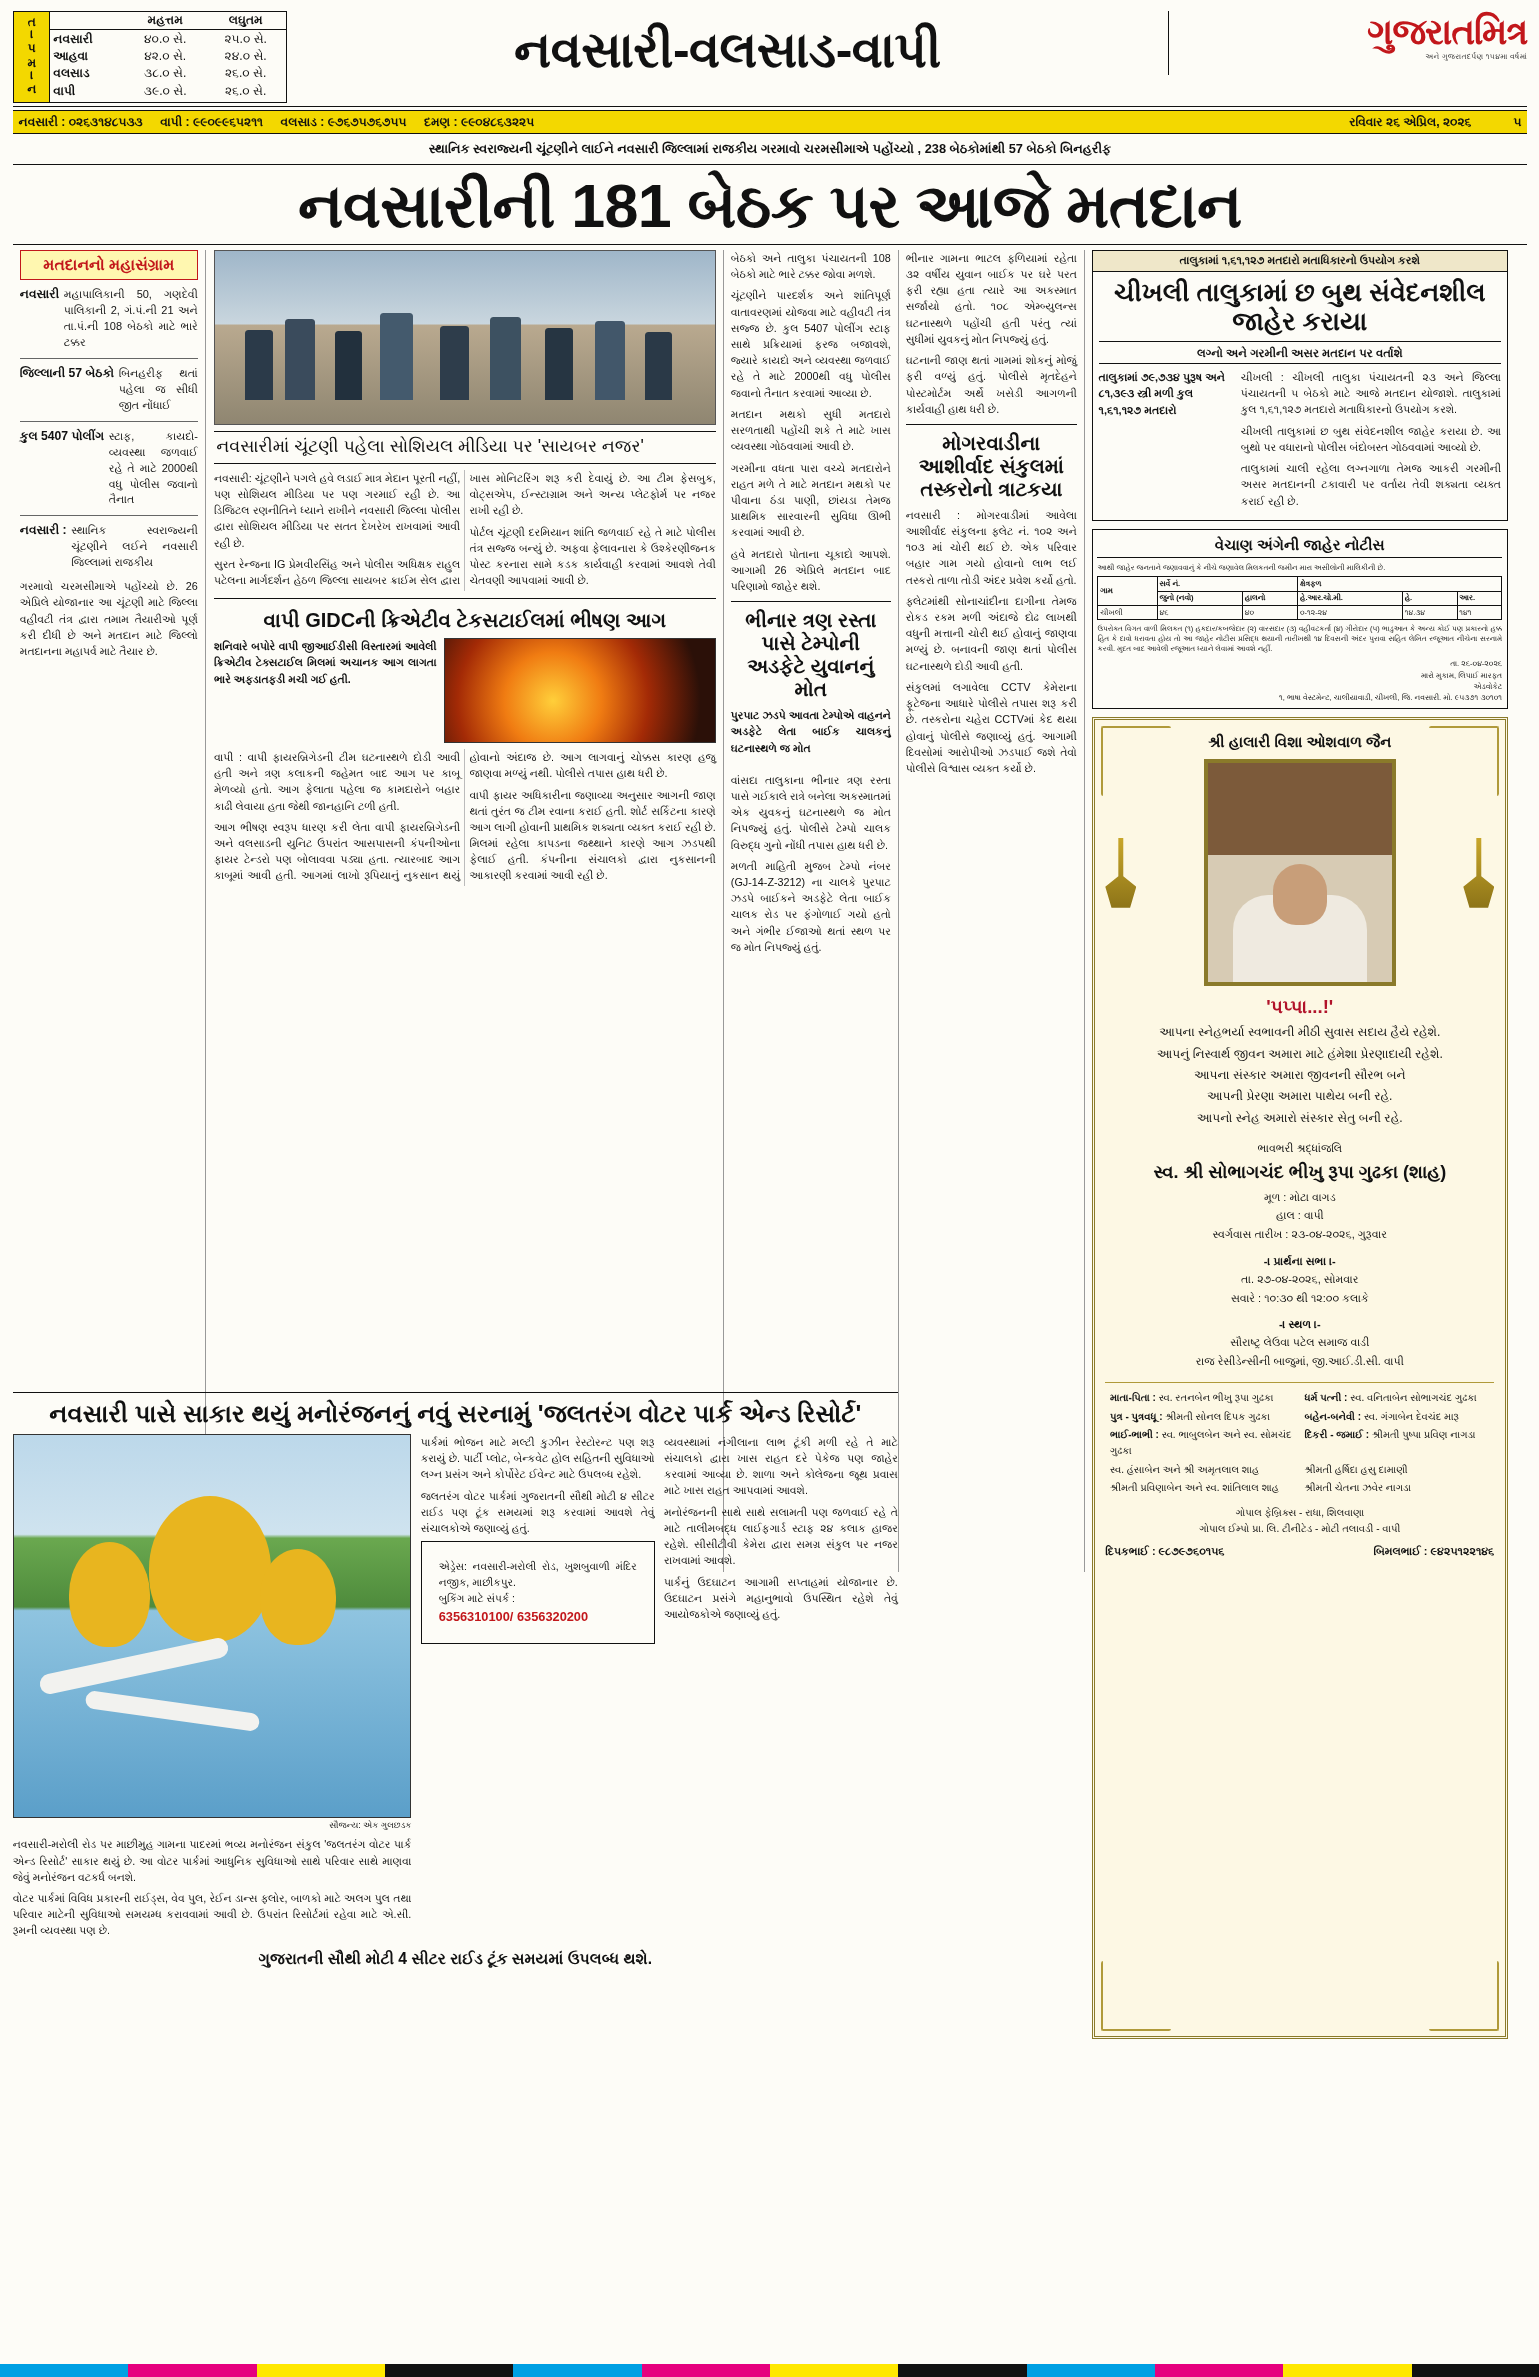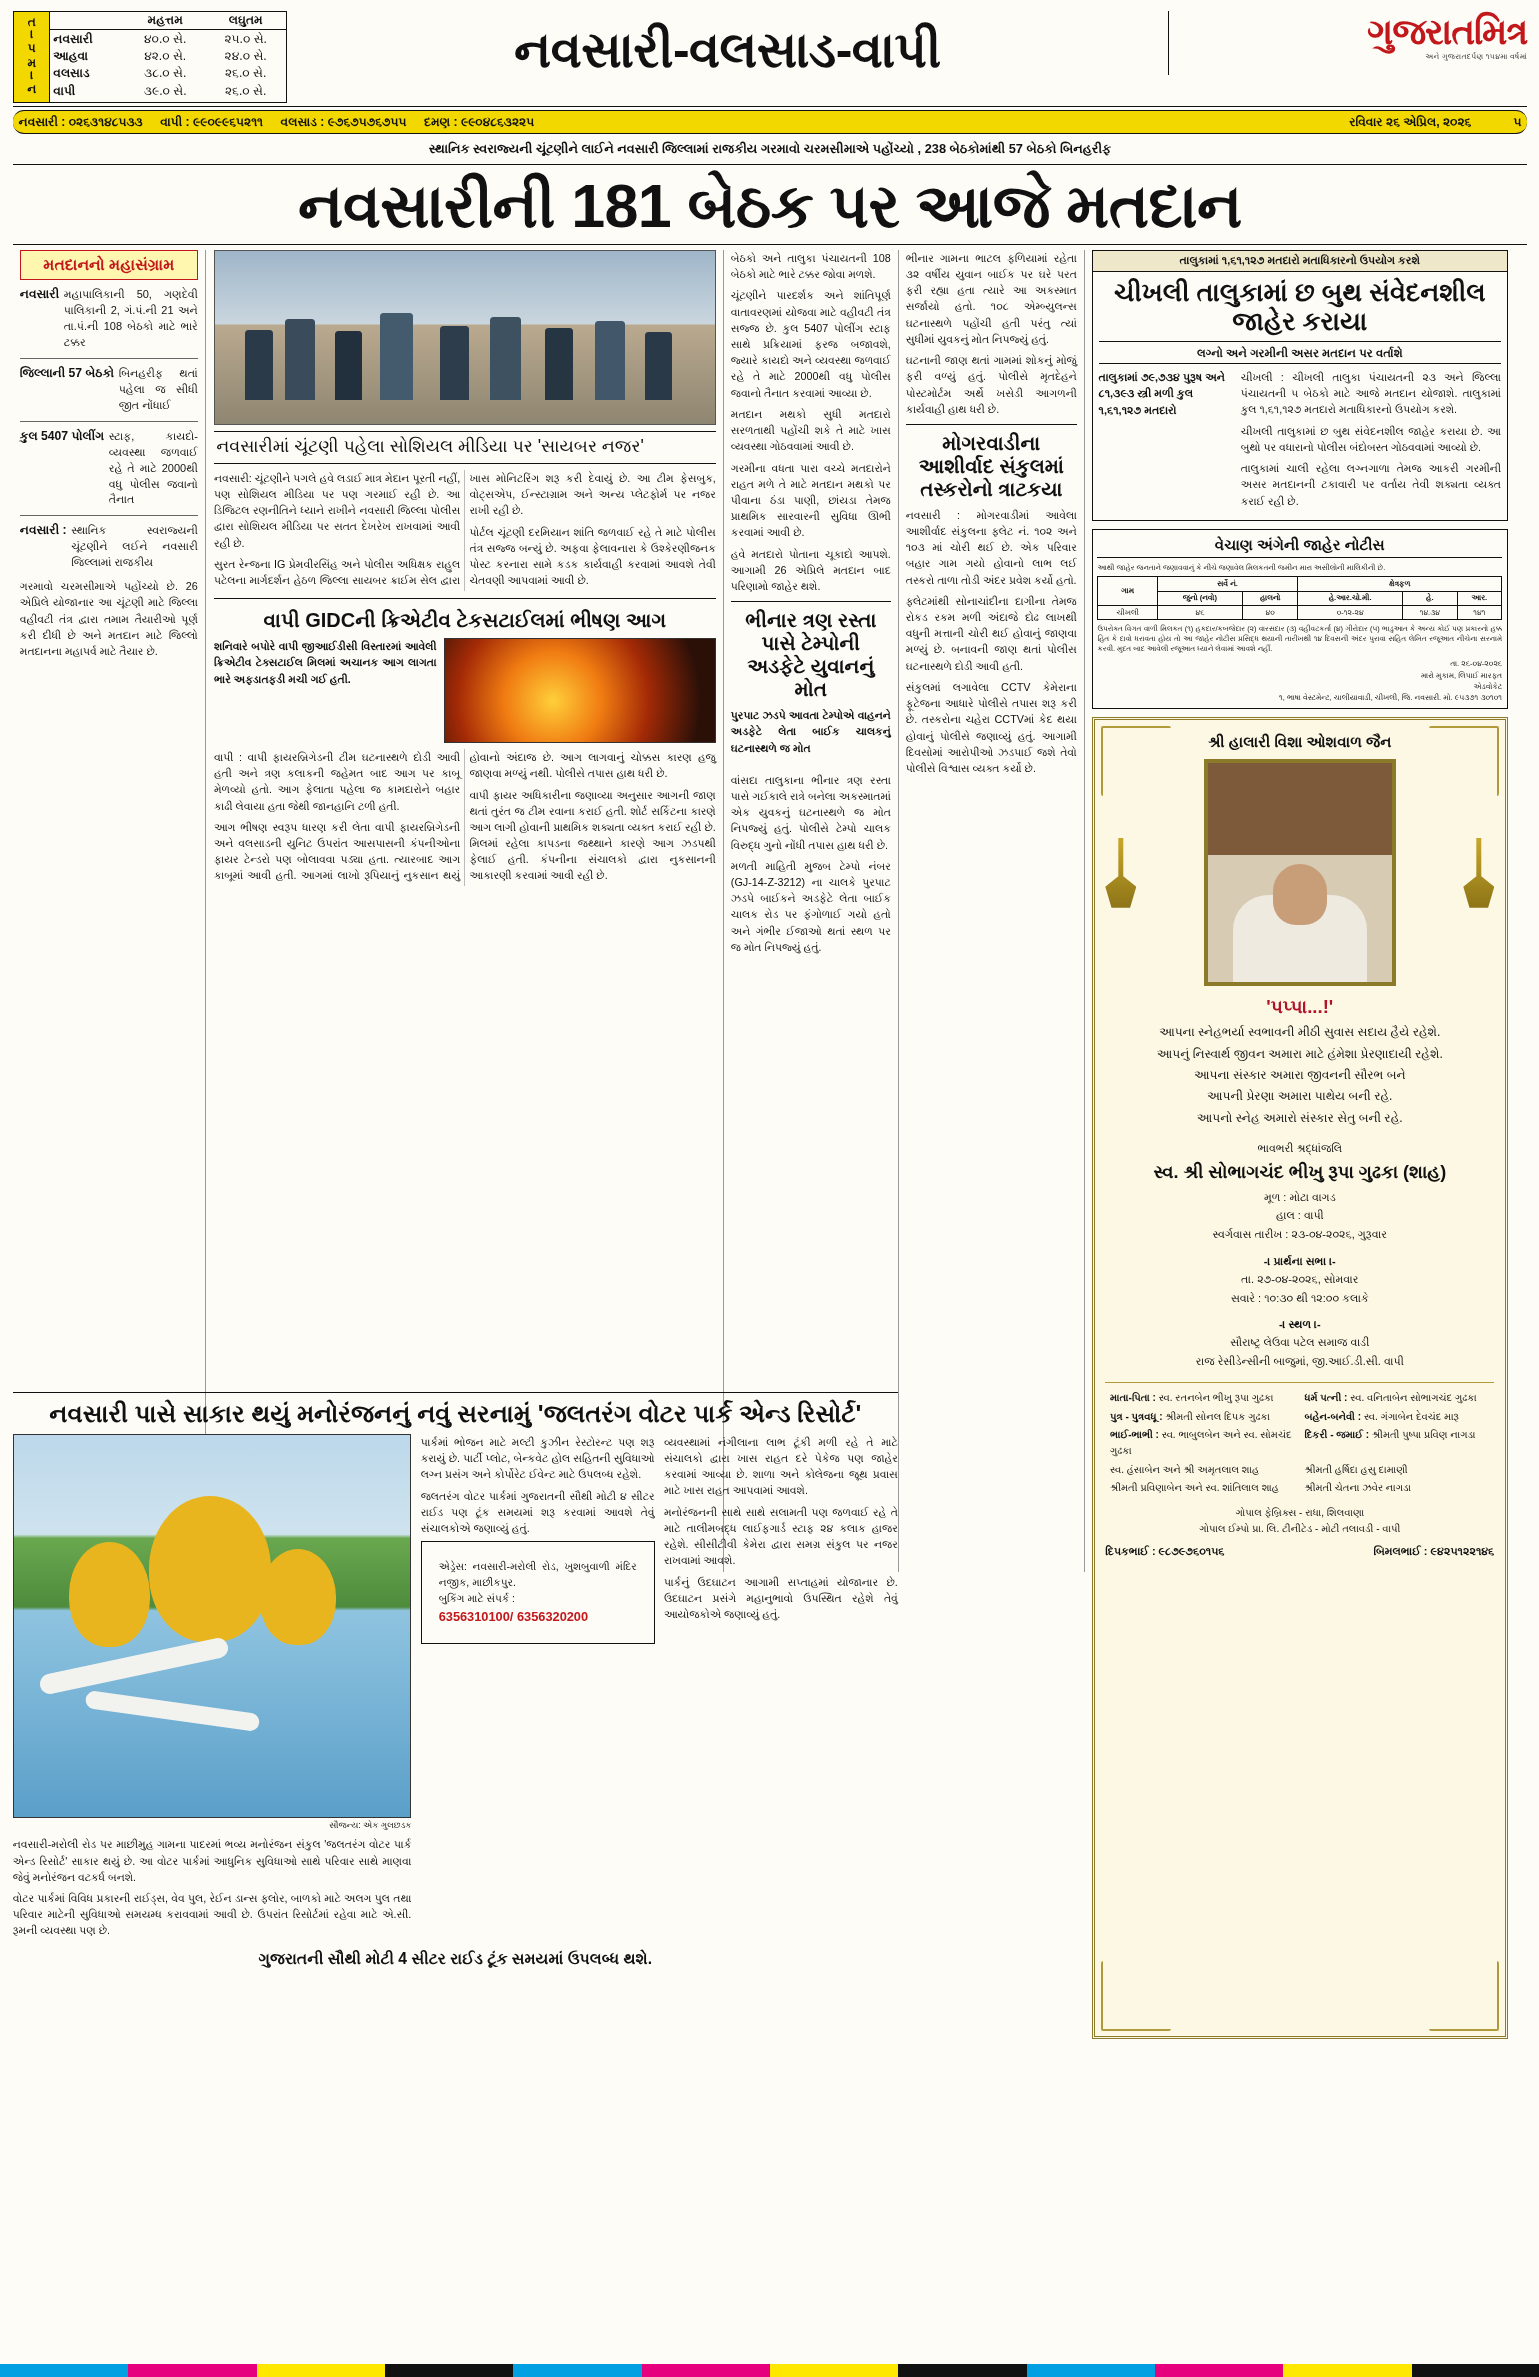--- a/index.html
+++ b/index.html
@@ -66,21 +66,20 @@
   }
 
   
   .phonebar {
     margin-top:2.9px;
     background:#f3d800;
     border-top:1.2px solid #111; border-bottom:1.2px solid #111;
     display:flex; align-items:center;
     font-size:12.2px; font-weight:bold;
     padding:4.1px 5.8px;
-    border-radius:11px;
   }
   .phonebar .nums { flex:1; display:flex; gap:17.5px; }
   .phonebar .date { padding-right:29px; }
   .phonebar .pg { width:21px; text-align:right; }
 
   
   .strap {
     border-bottom:1.2px solid #111;
     text-align:center; font-weight:bold; font-size:12.8px;
     padding:7px 0 7px 0;
@@ -169,21 +168,21 @@
     text-align:center; font-size:11.6px; font-weight:bold;
     border-top:0.6px solid #111; border-bottom:0.6px solid #111;
     padding:3.5px 0; margin:4.7px 0;
   }
   .twocol { column-count:2; column-gap:9.3px; column-rule:0.6px solid #bbb; }
 
   
   .notice { border:1.2px solid #111; padding:4.7px; margin-top:8.1px; }
   .notice h3 { text-align:center; font-size:15px; margin:1.2px 0 4.7px; border-bottom:1.2px solid #111; padding-bottom:3.5px;}
   .notice table { width:100%; border-collapse:collapse; font-size:7.6px; }
-  .notice th, .notice td { border:0.6px solid #111; padding:1.7px; text-align:center; }
+  .notice th, .notice td { border:0.6px solid #111; padding:1.7px; text-align:left; }
   .notice .fine { font-size:7.3px; line-height:1.35; text-align:justify; margin-top:3.5px; }
   .notice .sign { font-size:7.6px; margin-top:4.7px; text-align:right; line-height:1.5;}
 
   
   .fire-photo {
     width:100%; height:105px; border:0.6px solid #333;
     background:radial-gradient(circle at 40% 60%, #ffcf3a 0%, #f07c12 28%, #a32a06 55%, #2b1008 85%);
   }
   
   .wp-photo {

